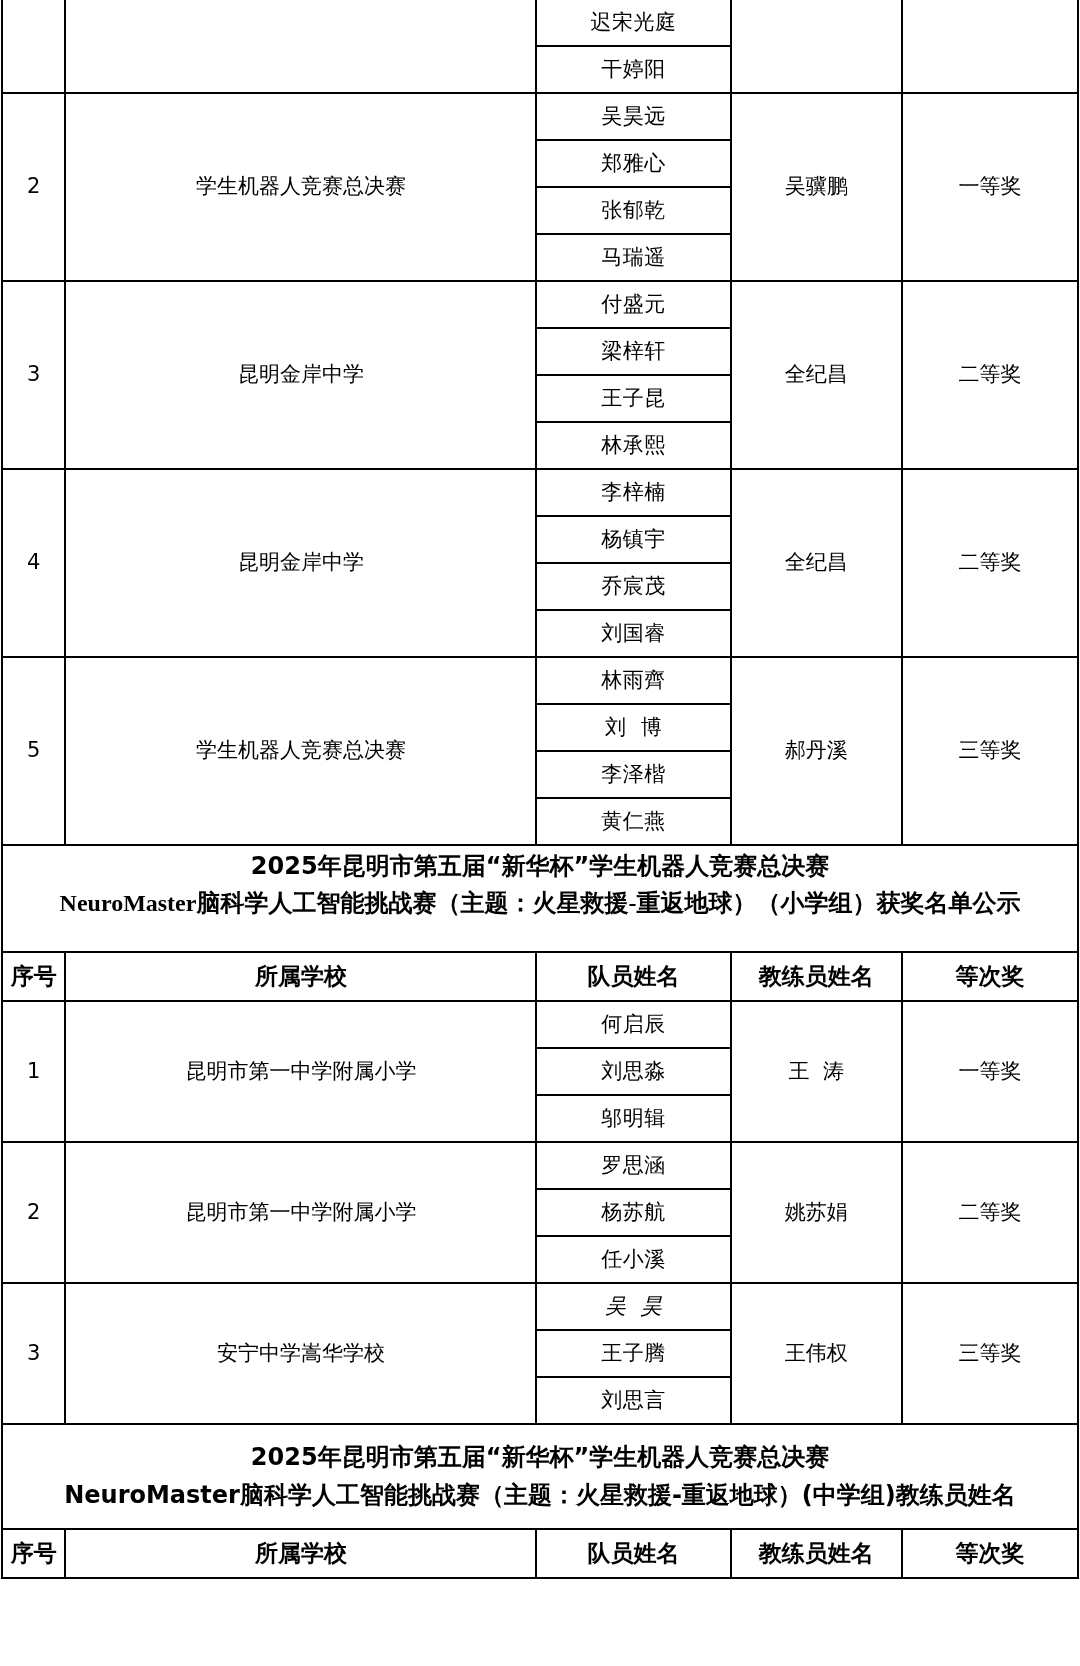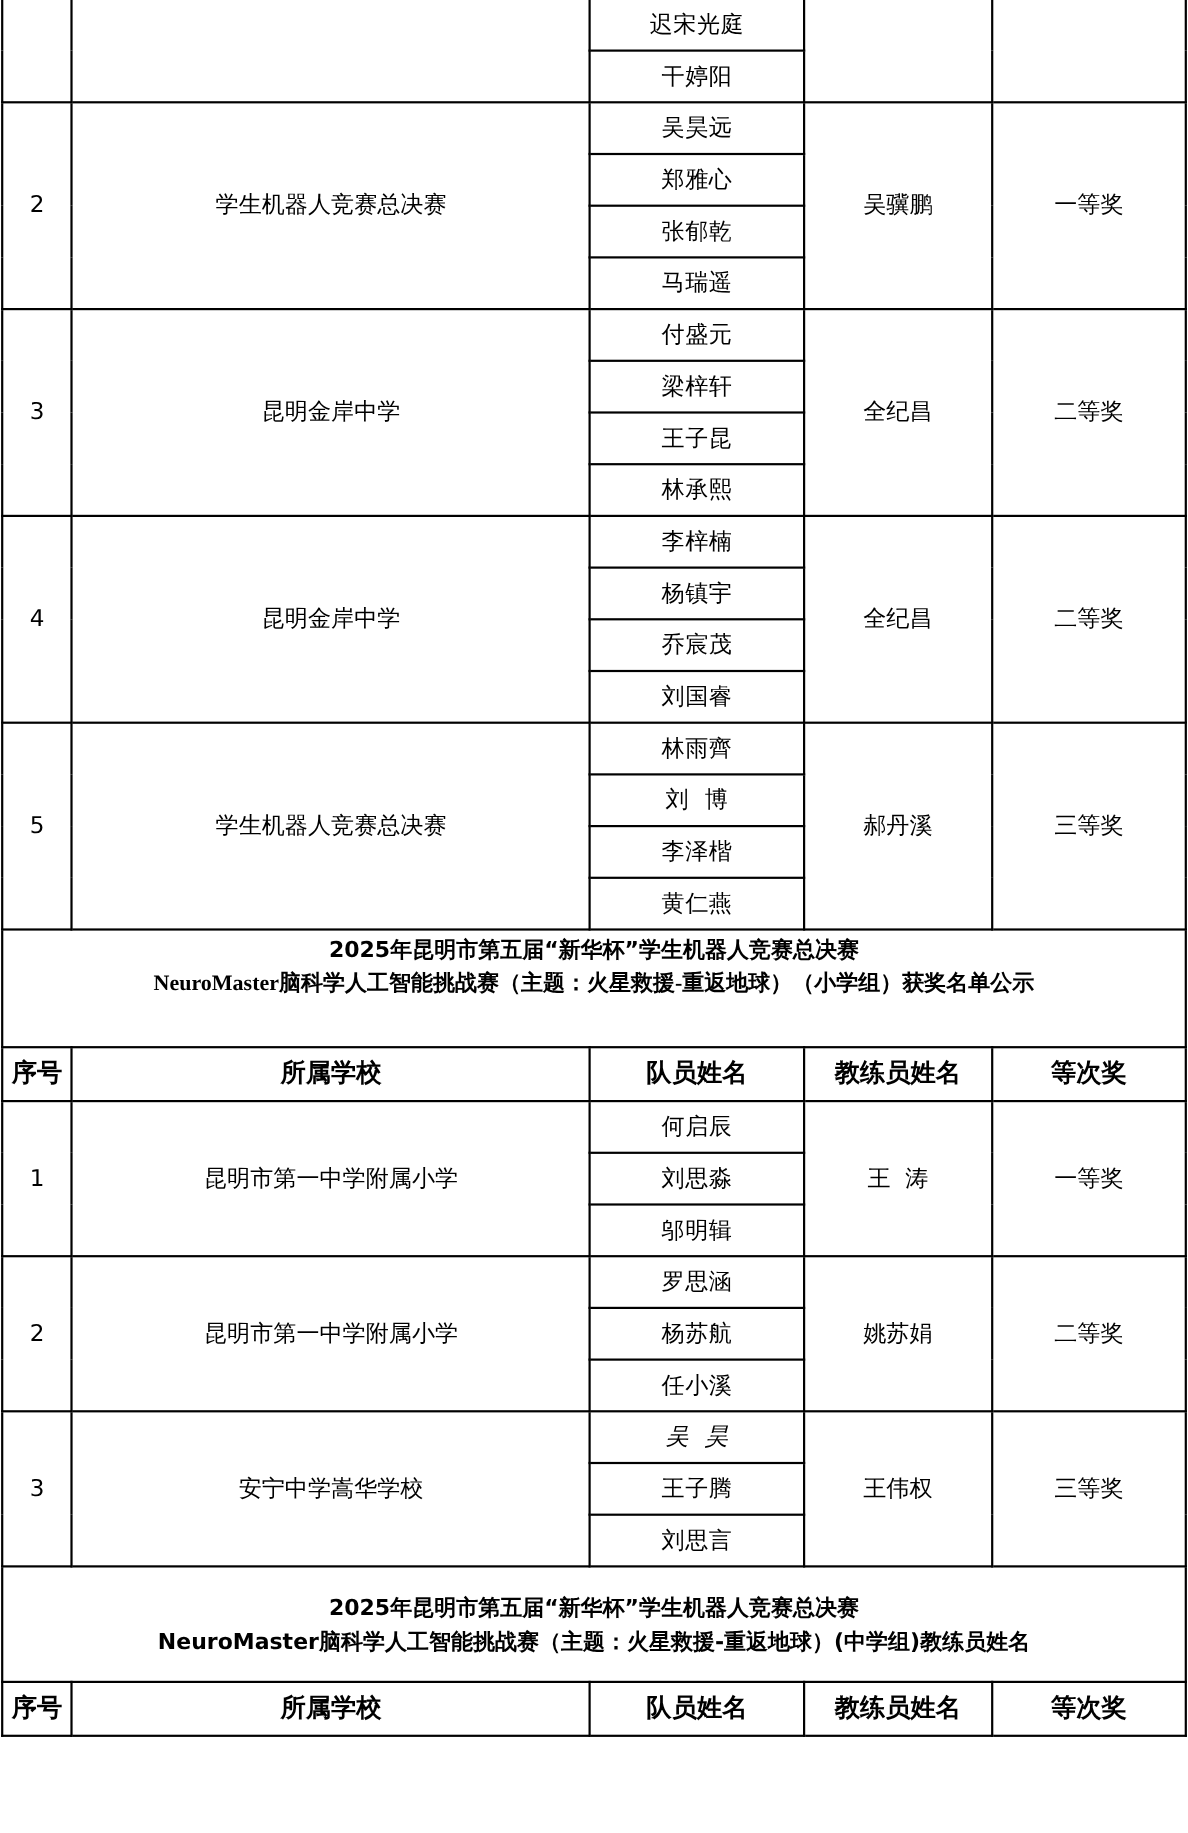--- a/index.html
+++ b/index.html
@@ -31,21 +31,21 @@
     }
     .c-idx { width: 63px; }
     .c-school { width: 468px; }
     .c-member { width: 193px; }
     .c-coach { width: 170px; }
     .c-award { width: 175px; }
     tr.mrow td { height: 45px; }
     .title-cell {
       height: 103px;
       font-weight: bold;
-      font-size: 20px;
+      font-size: 24px;
       line-height: 1.55;
       white-space: normal;
       padding: 0 20px;
       vertical-align: top;
       padding-top: 2px;
     }
     .title-line { display: block; }
     tr.hdr th {
       height: 47px;
       font-weight: bold;

